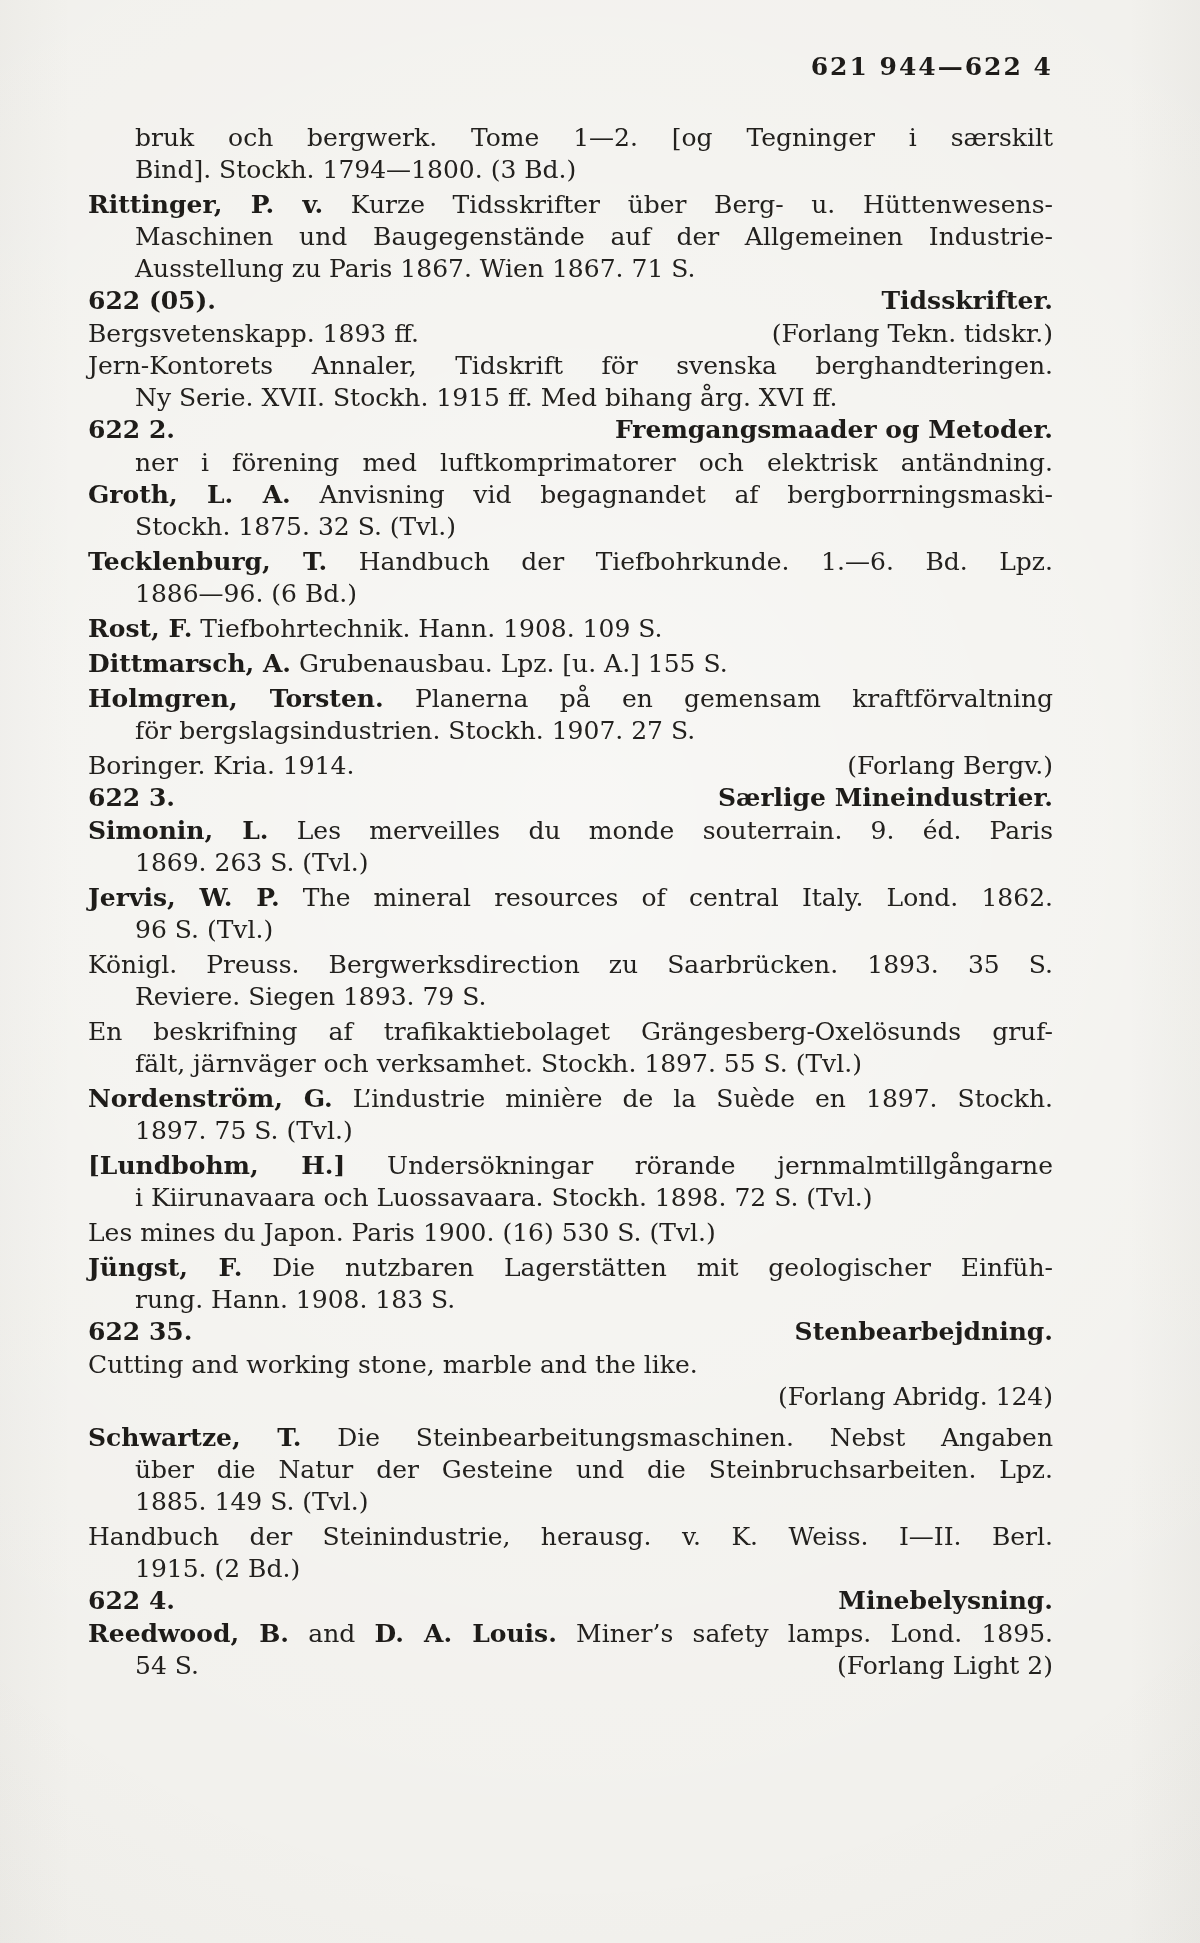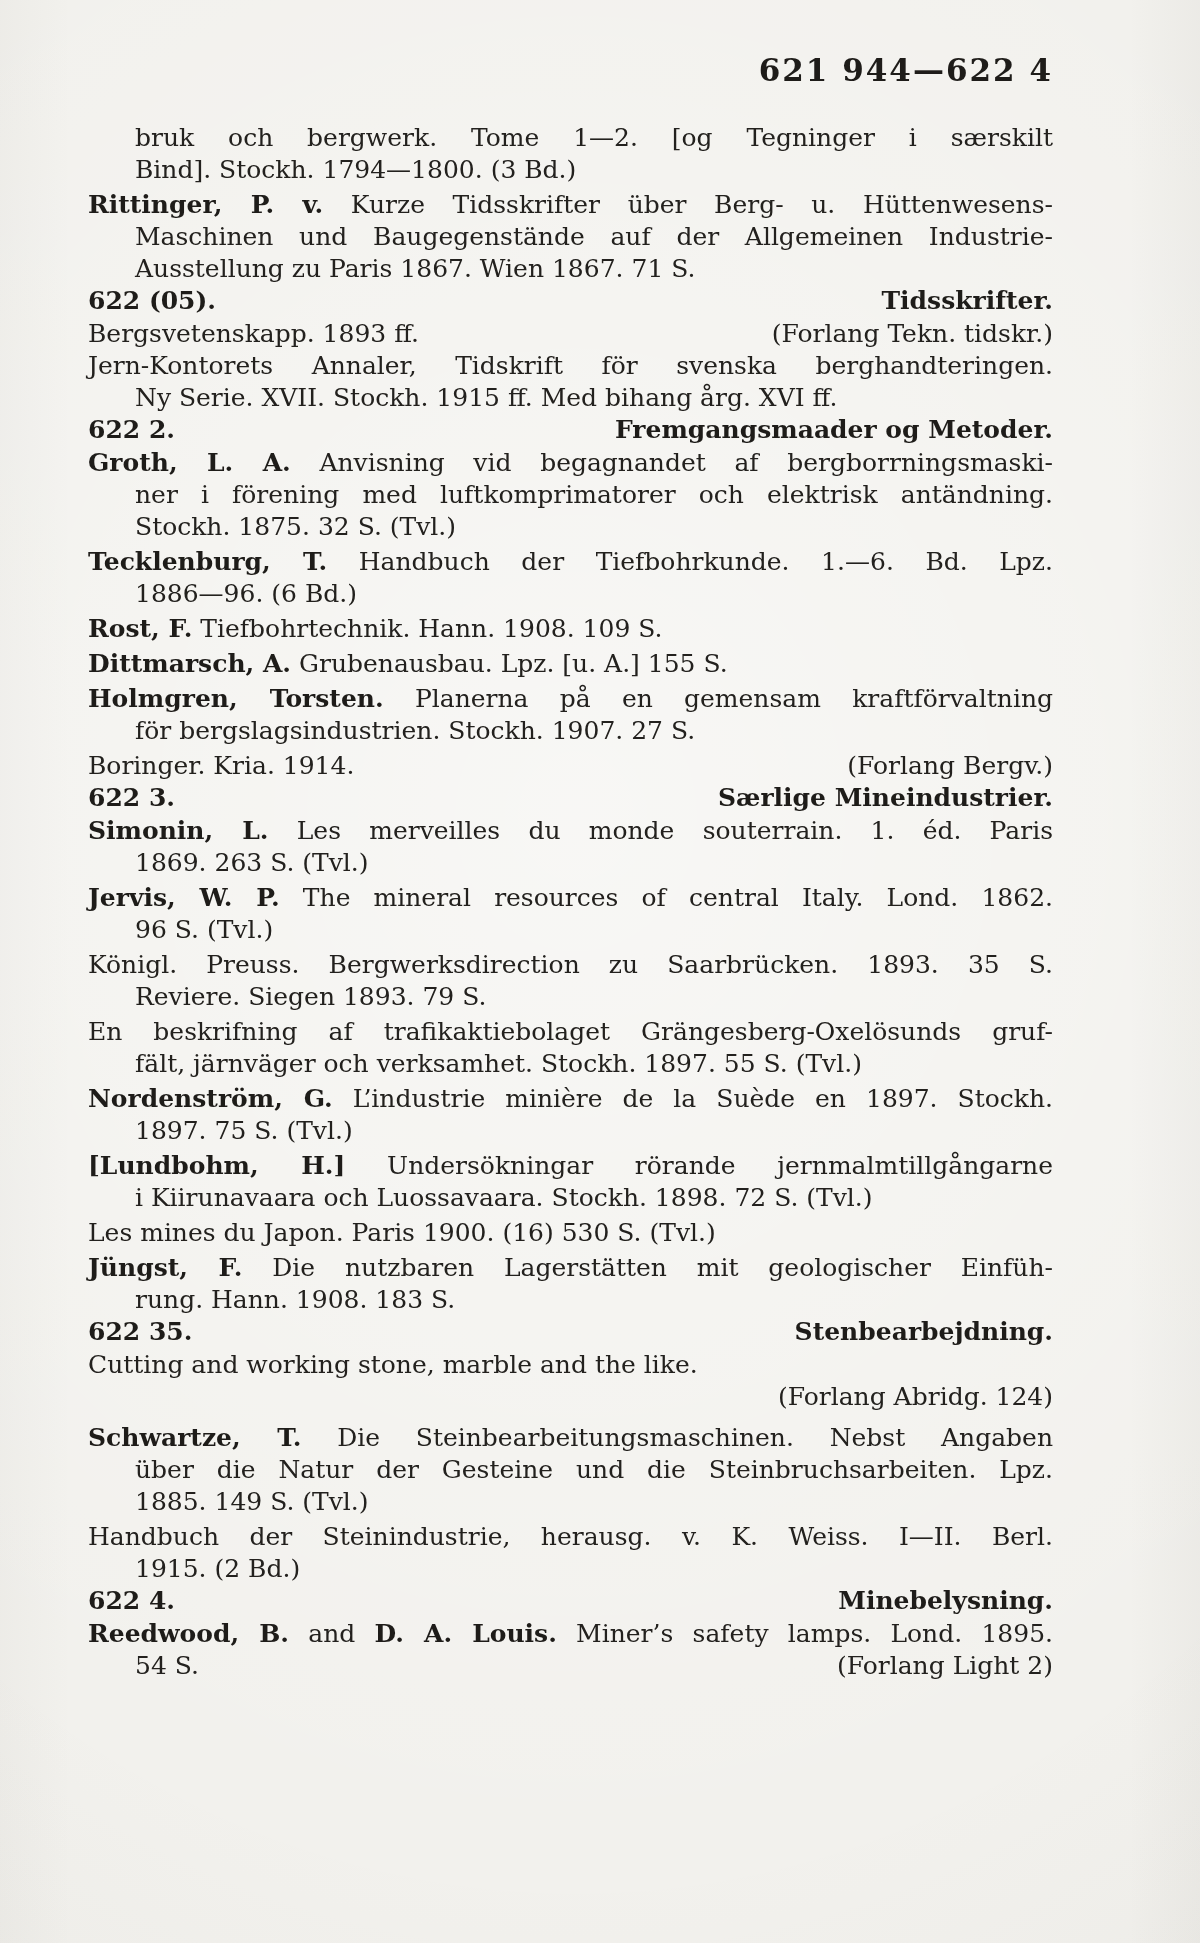--- a/index.html
+++ b/index.html
@@ -15,21 +15,21 @@
     background:
       radial-gradient(ellipse 130% 90% at 48% 42%, rgba(255,255,255,0.45) 0%, rgba(255,255,255,0.0) 60%, rgba(60,55,45,0.05) 100%),
       linear-gradient(90deg, rgba(80,75,65,0.03) 0%, rgba(0,0,0,0) 6%, rgba(0,0,0,0) 94%, rgba(80,75,65,0.04) 100%),
       #f2f1ed;
     color: #23211e;
   }
   .header-line {
     position: absolute;
     left: 88px; width: 965px; top: 52px;
     text-align: right;
-    font-size: 31px; font-weight: bold;
+    font-size: 25px; font-weight: bold;
     letter-spacing: 2px;
     color: #1e1c19;
     white-space: nowrap;
   }
   .entries {
     position: absolute;
     left: 88px; width: 965px; top: 122px;
     font-size: 25px;
     color: #23211e;
   }
@@ -73,38 +73,38 @@
       <div class="line fl">
         <span><span>Bergsvetenskapp. 1893 ff.</span></span>
         <span class="rt">(Forlang Tekn. tidskr.)</span>
       </div>
       <div class="line just"><span><span>Jern-Kontorets Annaler, Tidskrift för svenska berghandteringen.</span></span></div>
       <div class="line ind"><span><span>Ny Serie. XVII. Stockh. 1915 ff. Med bihang årg. XVI ff.</span></span></div>
       <div class="line fl hd">
         <span class="b">622 2.</span>
         <span class="b">Fremgangsmaader og Metoder.</span>
       </div>
+      <div class="line ind just"><span><span>ner i förening med luftkomprimatorer och elektrisk antändning.</span></span></div>
       <div class="line just"><span><span class="b">Groth, L. A.</span><span> Anvisning vid begagnandet af bergborrningsmaski-</span></span></div>
-      <div class="line ind just"><span><span>ner i förening med luftkomprimatorer och elektrisk antändning.</span></span></div>
       <div class="line ind"><span><span>Stockh. 1875. 32 S. (Tvl.)</span></span></div>
       <div class="line just ge"><span><span class="b">Tecklenburg, T.</span><span> Handbuch der Tiefbohrkunde. 1.—6. Bd. Lpz.</span></span></div>
       <div class="line ind"><span><span>1886—96. (6 Bd.)</span></span></div>
       <div class="line ge"><span><span class="b">Rost, F.</span><span> Tiefbohrtechnik. Hann. 1908. 109 S.</span></span></div>
       <div class="line ge"><span><span class="b">Dittmarsch, A.</span><span> Grubenausbau. Lpz. [u. A.] 155 S.</span></span></div>
       <div class="line just ge"><span><span class="b">Holmgren, Torsten.</span><span> Planerna på en gemensam kraftförvaltning</span></span></div>
       <div class="line ind"><span><span>för bergslagsindustrien. Stockh. 1907. 27 S.</span></span></div>
       <div class="line ge fl">
         <span><span>Boringer. Kria. 1914.</span></span>
         <span class="rt">(Forlang Bergv.)</span>
       </div>
       <div class="line fl hd">
         <span class="b">622 3.</span>
         <span class="b">Særlige Mineindustrier.</span>
       </div>
-      <div class="line just"><span><span class="b">Simonin, L.</span><span> Les merveilles du monde souterrain. 1. éd. Paris</span></span></div>
+      <div class="line just"><span><span class="b">Simonin, L.</span><span> Les merveilles du monde souterrain. 9. éd. Paris</span></span></div>
       <div class="line ind"><span><span>1869. 263 S. (Tvl.)</span></span></div>
       <div class="line just ge"><span><span class="b">Jervis, W. P.</span><span> The mineral resources of central Italy. Lond. 1862.</span></span></div>
       <div class="line ind"><span><span>96 S. (Tvl.)</span></span></div>
       <div class="line just ge"><span><span>Königl. Preuss. Bergwerksdirection zu Saarbrücken. 1893. 35 S.</span></span></div>
       <div class="line ind"><span><span>Reviere. Siegen 1893. 79 S.</span></span></div>
       <div class="line just ge"><span><span>En beskrifning af trafikaktiebolaget Grängesberg-Oxelösunds gruf-</span></span></div>
       <div class="line ind"><span><span>fält, järnväger och verksamhet. Stockh. 1897. 55 S. (Tvl.)</span></span></div>
       <div class="line just ge"><span><span class="b">Nordenström, G.</span><span> L’industrie minière de la Suède en 1897. Stockh.</span></span></div>
       <div class="line ind"><span><span>1897. 75 S. (Tvl.)</span></span></div>
       <div class="line just ge"><span><span class="b">[Lundbohm, H.]</span><span> Undersökningar rörande jernmalmtillgångarne</span></span></div>

